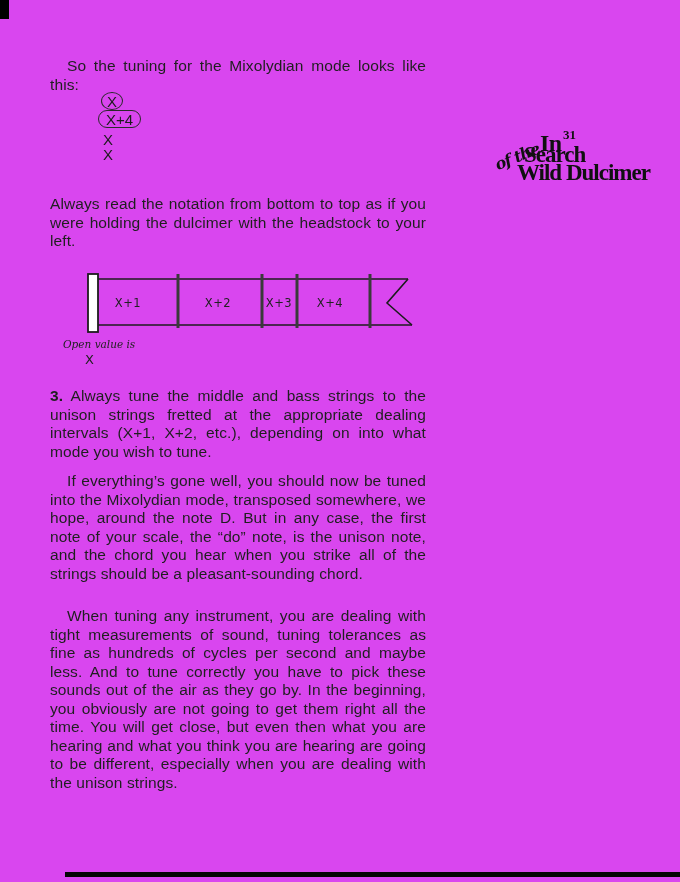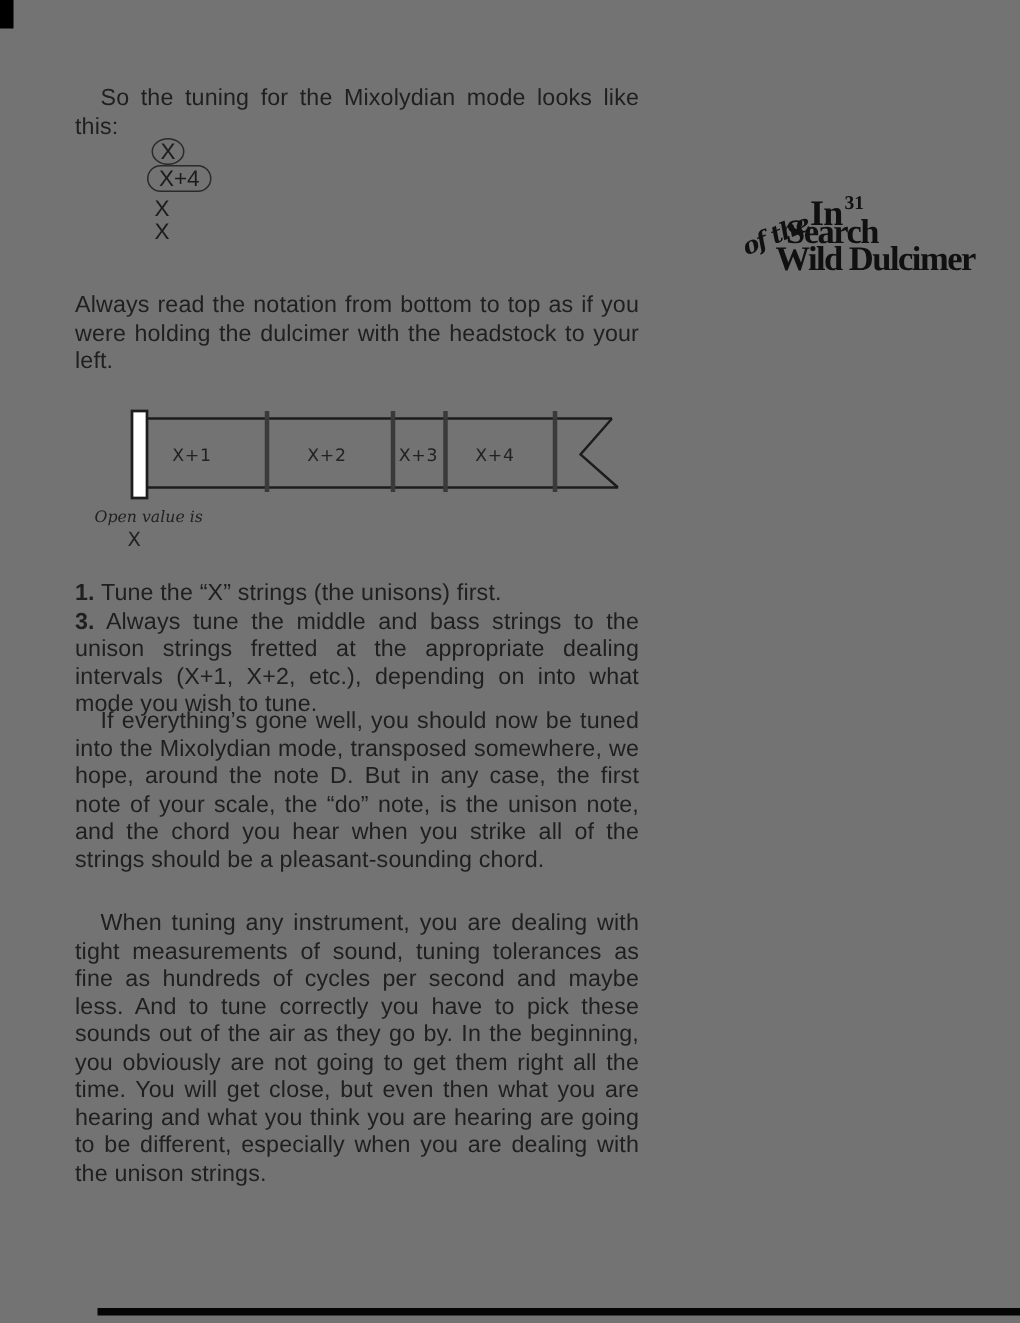--- a/index.html
+++ b/index.html
@@ -1,20 +1,20 @@
 <!DOCTYPE html>
 <html><head>
 <meta charset="utf-8">
 <style>
   html, body { margin: 0; padding: 0; background: #ffffff; }
   .page {
     position: relative;
     width: 680px;
     height: 882px;
-    background: #737373;
+    background: #d946ef;
     font-family: "Liberation Sans", sans-serif;
     color: #1f1f1f;
     overflow: hidden;
   }
   .tblock {
     position: absolute;
     left: 50px;
     width: 376px;
     font-size: 15.5px;
     line-height: 18.5px;
@@ -94,21 +94,20 @@
     <text x="163" y="39" text-anchor="middle" font-family="DejaVu Sans, sans-serif" font-size="11.5" fill="#222" letter-spacing="0.5">X+2</text>
     <text x="224" y="39" text-anchor="middle" font-family="DejaVu Sans, sans-serif" font-size="11.5" fill="#222" letter-spacing="0.5">X+3</text>
     <text x="275" y="39" text-anchor="middle" font-family="DejaVu Sans, sans-serif" font-size="11.5" fill="#222" letter-spacing="0.5">X+4</text>
 
     <text x="8" y="80" font-family="DejaVu Serif, serif" font-style="italic" font-size="10.5" fill="#222">Open value is</text>
     <text x="30" y="96" font-family="DejaVu Sans, sans-serif" font-size="13" fill="#222">X</text>
   </svg>
 
 
   <div class="tblock" style="top:387px">
-    <p><span class="num">1.</span> <span>Tune the “X” strings (the unisons) first.</span></p>
     <p><span class="num">3.</span> <span>Always tune the middle and bass strings to the unison strings fretted at the appropriate dealing intervals (X+1, X+2, etc.), depending on into what mode you wish to tune.</span></p>
   </div>
 
   <div class="tblock" style="top:472px">
     <p class="indent">If everything’s gone well, you should now be tuned into the Mixolydian mode, transposed somewhere, we hope, around the note D. But in any case, the first note of your scale, the “do” note, is the unison note, and the chord you hear when you strike all of the strings should be a pleasant-sounding chord.</p>
   </div>
 
   <div class="tblock" style="top:607px">
     <p class="indent">When tuning any instrument, you are dealing with tight measurements of sound, tuning tolerances as fine as hundreds of cycles per second and maybe less. And to tune correctly you have to pick these sounds out of the air as they go by. In the beginning, you obviously are not going to get them right all the time. You will get close, but even then what you are hearing and what you think you are hearing are going to be different, especially when you are dealing with the unison strings.</p>
   </div>

